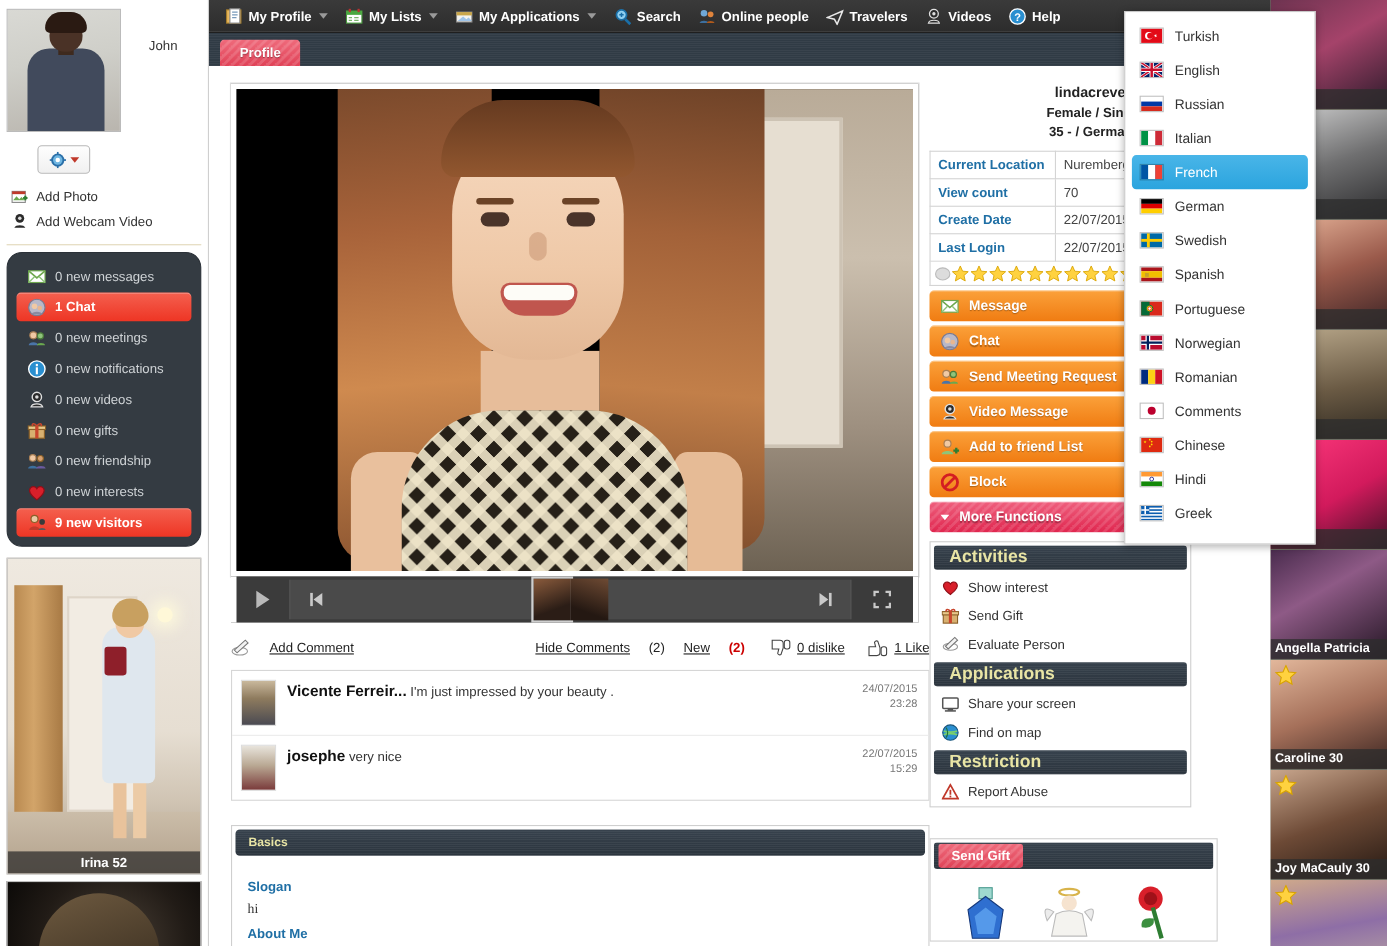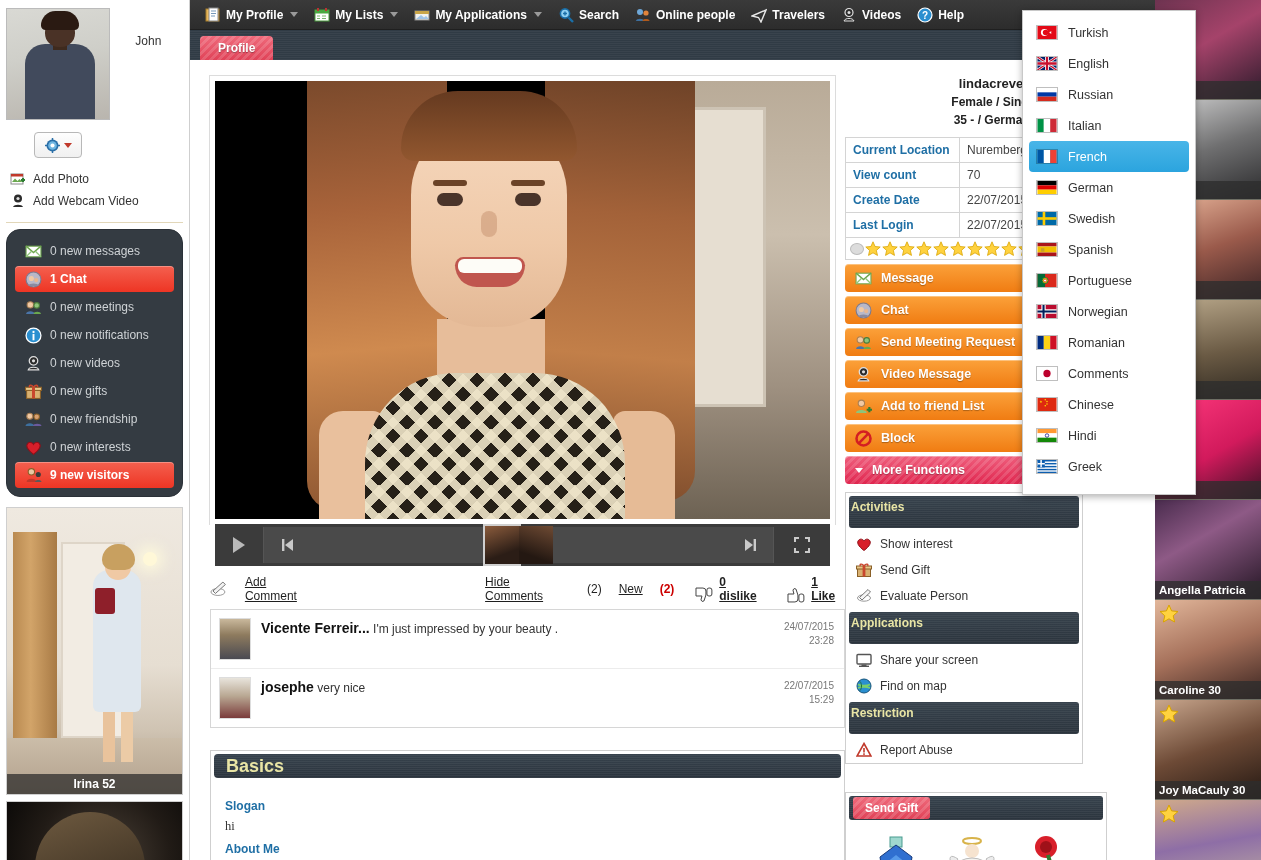--- a/index.html
+++ b/index.html
@@ -194,38 +194,38 @@
   .t2 { background: linear-gradient(200deg,#6e4a33,#241812 75%); }
   .pl-full { width: 56px; height: 42px; display: flex; align-items: center; justify-content: center; cursor: pointer; }
 
   
   .cbar { width: 635px; height: 28px; display: flex; align-items: center;
     margin-top: 9px; font-size: 12px; position: relative; }
   .cbar a { color: #1f1f1f; text-decoration: underline; cursor: pointer; }
   .cbar .grp { display: flex; align-items: center; gap: 17px; }
   .cbar .spacer { flex: 1; }
   .new-red { color: #cc0000; font-weight: bold; }
-  .lk { display: flex; align-items: flex-end; gap: 5px; margin-left: 20px; font-weight: bold; }
+  .lk { display: flex; align-items: center; gap: 5px; margin-left: 20px; }
 
   .comments { width: 635px; border: 1px solid #d6d6d6; margin-top: 6px; background:#fff; }
   .crow { display: flex; padding: 8px 10px 8px 8px; border-bottom: 1px solid #ececec; position:relative; }
   .crow:last-child { border-bottom: none; }
   .cav { width: 32px; height: 42px; flex: 0 0 32px; overflow:hidden; border:1px solid #ddd; }
   .cav-a { background: linear-gradient(180deg,#c9b89c 0%,#8e7b5e 40%,#4a4a52 100%); }
   .cav-b { background: linear-gradient(180deg,#e8e4dc 0%,#b9a893 45%,#7a3b3b 100%); }
   .cbody { flex: 1; padding-left: 10px; padding-top: 2px; }
   .cname { font-weight: bold; font-size: 14px; color: #111; }
   .ctext { font-size: 12px; color: #333; }
   .cdate { text-align: right; font-size: 10px; color: #777; line-height: 14px;
     width: 70px; flex: 0 0 70px; padding-top: 2px;}
 
   .panel { width: 635px; margin-top: 22px; border: 1px solid #cfcfcf; background: #fff; }
   .panel-head {
     height: 24px; margin: 3px; background: #303b45; color: #e9e5a5;
-    font-weight: bold; font-size: 18px; line-height: 24px; padding-left: 12px;
+    font-weight: bold; font-size: 11px; line-height: 24px; padding-left: 12px;
     border-radius: 4px;
     background-image: repeating-linear-gradient(0deg, rgba(255,255,255,.05) 0 1px, transparent 1px 2px), linear-gradient(#37424d,#2b343d);
   }
   .panel-body { padding: 10px 14px 6px 14px; }
   .field-label { color: #1f6fa5; font-weight: bold; font-size: 12px; margin-top: 8px; }
   .field-val { font-size: 12.5px; color: #333; margin-top: 6px; font-family: "Liberation Serif", serif; }
 
   
   #right-col { position: absolute; left: 655px; top: 16px; width: 300px; }
   .p-name { text-align: center; font-weight: bold; font-size: 13px; color: #222; }
@@ -248,22 +248,22 @@
   }
   .act-btn .ic { width: 17px; height: 17px; flex: 0 0 17px; }
   .act-btn.more {
     background: linear-gradient(#ef5f7d,#e0264f);
     background-image: linear-gradient(135deg, rgba(255,255,255,.13) 25%, transparent 25%, transparent 50%, rgba(255,255,255,.13) 50%, rgba(255,255,255,.13) 75%, transparent 75%), linear-gradient(#ef5f7d,#e0264f);
     background-size: 8px 8px, 100% 100%;
   }
   .caret-w { width:0;height:0;border-left:4px solid transparent;border-right:4px solid transparent;border-top:5px solid #fff; }
 
   .side-panel { width: 238px; margin-top: 8px; border: 1px solid #cfcfcf; background:#fff; }
-  .sp-head { height: 32px; margin: 3px; background: #303b45; color: #e9e5a5;
-    font-weight: bold; font-size: 12px; line-height: 22px; padding-left: 2px; border-radius: 3px;
+  .sp-head { height: 22px; margin: 3px; background: #303b45; color: #e9e5a5;
+    font-weight: bold; font-size: 16px; line-height: 22px; padding-left: 14px; border-radius: 3px;
     background-image: repeating-linear-gradient(0deg, rgba(255,255,255,.05) 0 1px, transparent 1px 2px), linear-gradient(#37424d,#2b343d); }
   .sp-item { display: flex; align-items: center; gap: 8px; padding: 5px 10px; font-size: 12px;
     color: #333; cursor: pointer; }
   .sp-item .ic { width: 16px; height: 16px; flex: 0 0 16px; }
 
   .gift-panel { width: 262px; margin-top: 28px; border: 1px solid #cfcfcf; background:#fff; }
   .gift-head { height: 24px; margin: 3px; background: #303b45; border-radius: 3px; position: relative;
     background-image: repeating-linear-gradient(0deg, rgba(255,255,255,.05) 0 1px, transparent 1px 2px), linear-gradient(#37424d,#2b343d); }
   .gift-tab { position: absolute; left: 4px; top: 1px; height: 22px; line-height: 22px;
     padding: 0 12px; color: #fff; font-weight: bold; font-size: 12px; border-radius: 3px;

